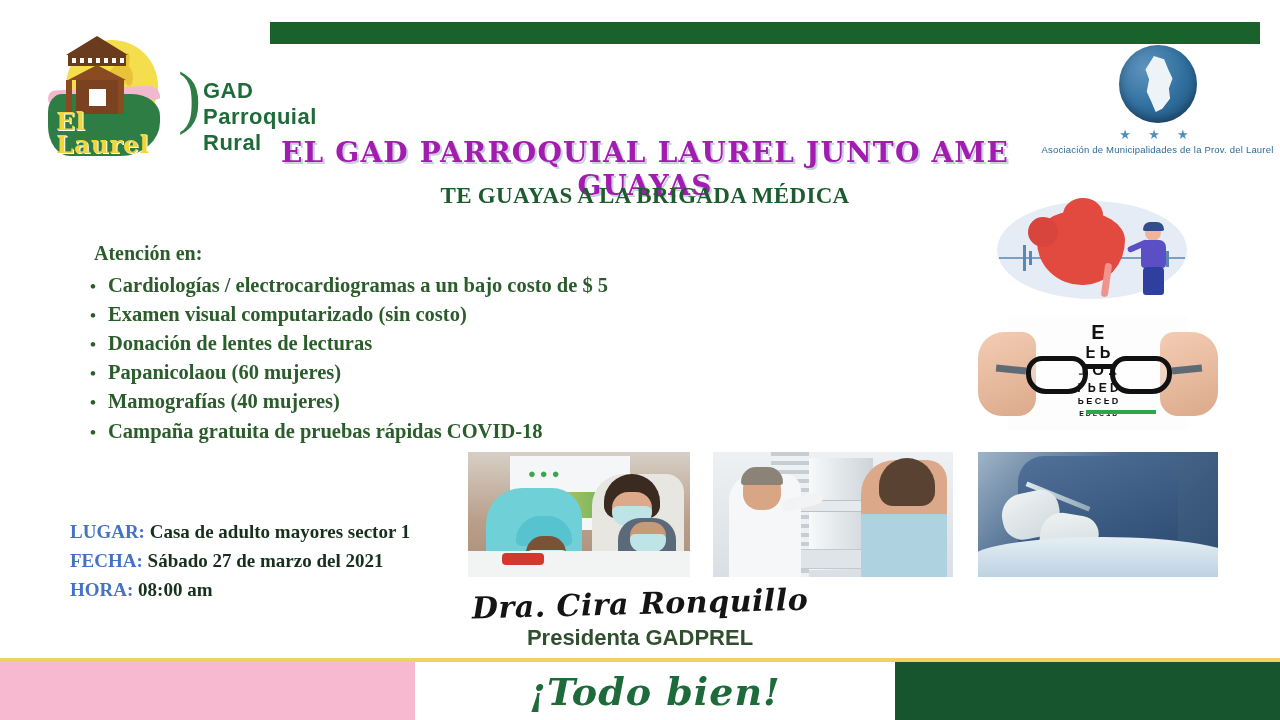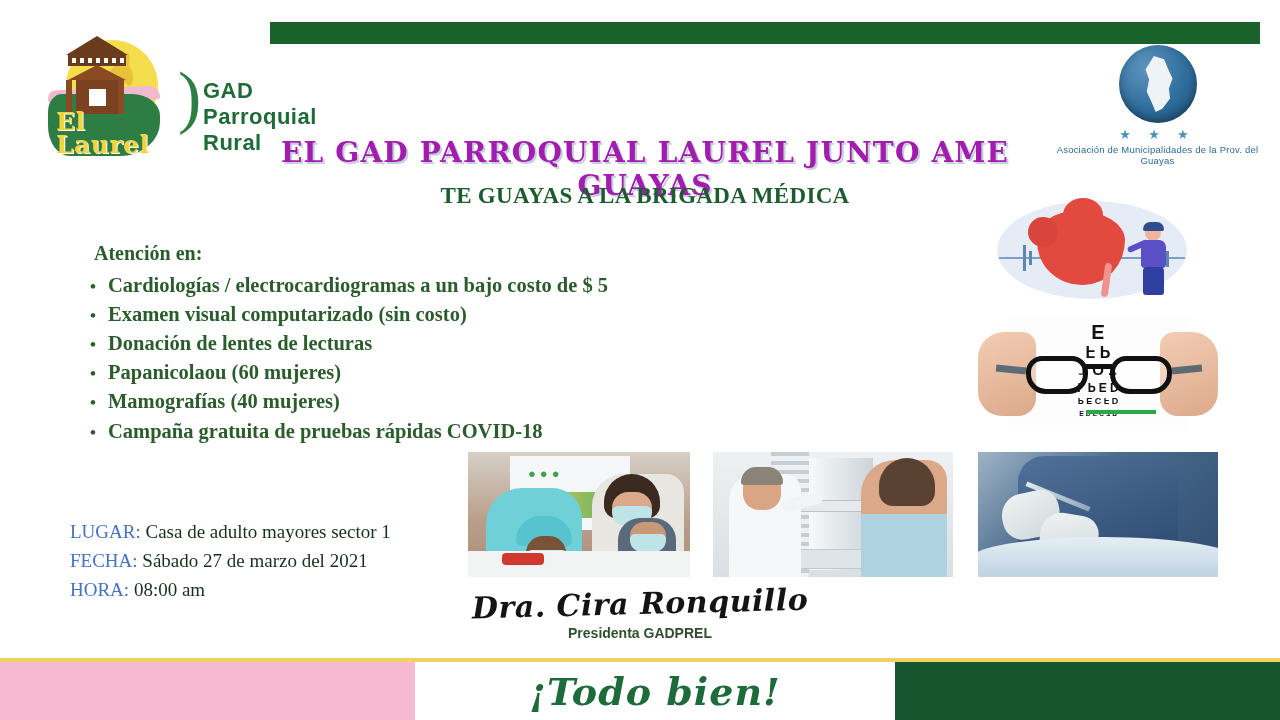--- a/index.html
+++ b/index.html
@@ -180,39 +180,39 @@
     font-weight: bold; font-size: 20.5px; color: #2b5c2b;
     line-height: 1.42;
   }
   .service-bullet { width: 30px; text-align: center; font-size: 17px; flex: 0 0 30px; }
   .service-text { flex: 1; }
 
   
   .details { position: absolute; left: 70px; top: 518px; }
   .detail-row {
     font-family: "Liberation Serif", serif;
-    font-weight: normal; font-size: 19px; line-height: 1.52;
+    font-weight: bold; font-size: 19px; line-height: 1.52;
     color: #1a1a1a; white-space: nowrap;
   }
   .detail-label { color: #4472c4; }
   .detail-value { color: #17301c; }
 
   
   .signature-block {
     position: absolute; left: 430px; top: 586px; width: 420px; text-align: center;
   }
   .signature-name {
     font-family: "DejaVu Serif", serif;
     font-style: italic; font-weight: bold;
     font-size: 30px; color: #141414; letter-spacing: .5px;
     transform: rotate(-1.5deg);
   }
   .signature-role {
     font-family: "Liberation Sans", sans-serif;
-    font-weight: bold; font-size: 14px; color: #2f4f2f; margin-top: 4px;
+    font-weight: bold; font-size: 22px; color: #2f4f2f; margin-top: 4px;
   }
 
   
   .img-box { position: absolute; overflow: hidden; background: #e9eef3; }
 
   
   .heart-img { left: 985px; top: 195px; width: 215px; height: 110px; background: #ffffff; }
   .heart-blob {
     position: absolute; left: 12px; top: 6px; width: 190px; height: 98px;
     background: #e6ecf6; border-radius: 50%;
@@ -461,21 +461,21 @@
       <div>Parroquial</div>
       <div>Rural</div>
     </div>
   </div>
 
   <div class="ame-logo">
     <div class="ame-circle">
       <div class="ame-map"></div>
     </div>
     <div class="ame-stars">★ ★ ★</div>
-    <div class="ame-sub">Asociación de Municipalidades de la Prov. del Guayas</div>
+    <div class="ame-sub">Asociación de Municipalidades de la Prov. del Laurel</div>
   </div>
 
   <div class="main-title">EL GAD PARROQUIAL LAUREL JUNTO AME GUAYAS</div>
   <div class="sub-title">TE GUAYAS A LA BRIGADA MÉDICA</div>
 
   <div class="services">
     <div class="services-heading">Atención en:</div>
     <div id="service-list">
         <div class="service-item">
           <span class="service-bullet">•</span>

